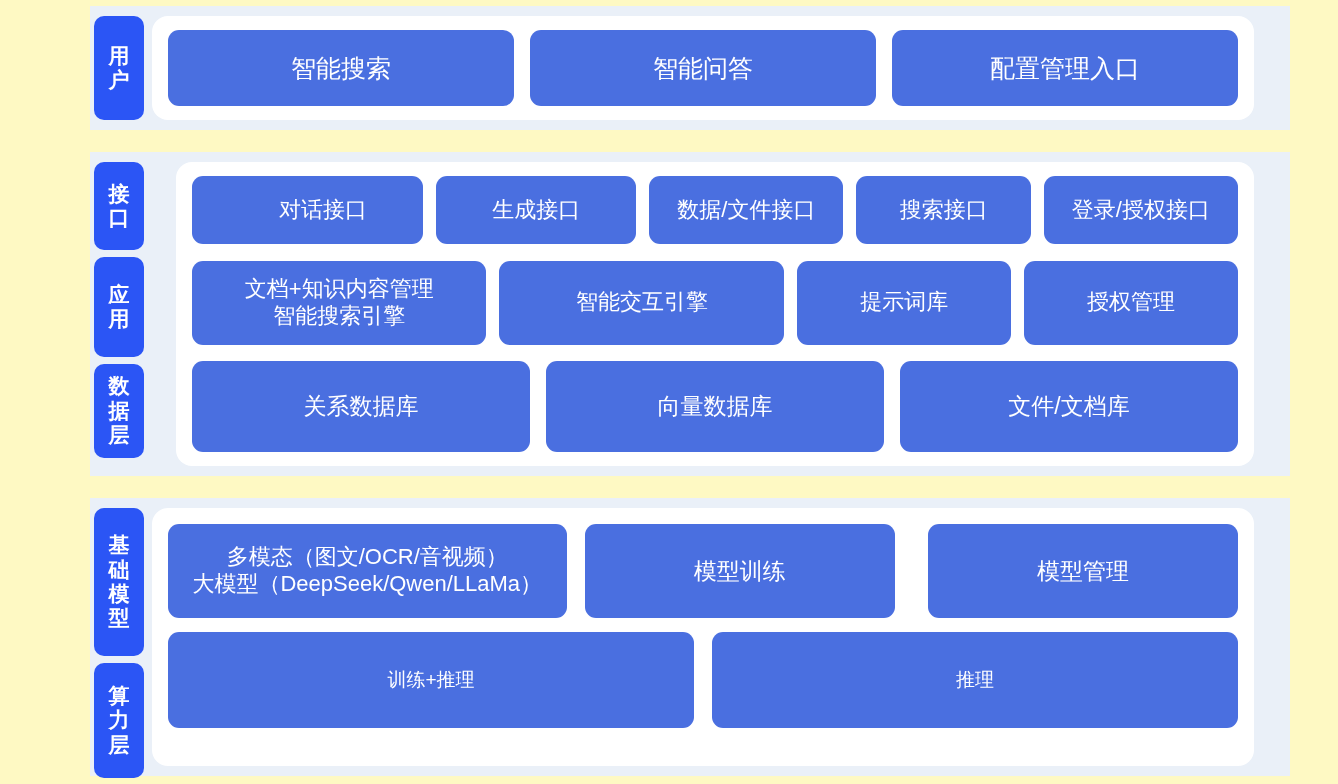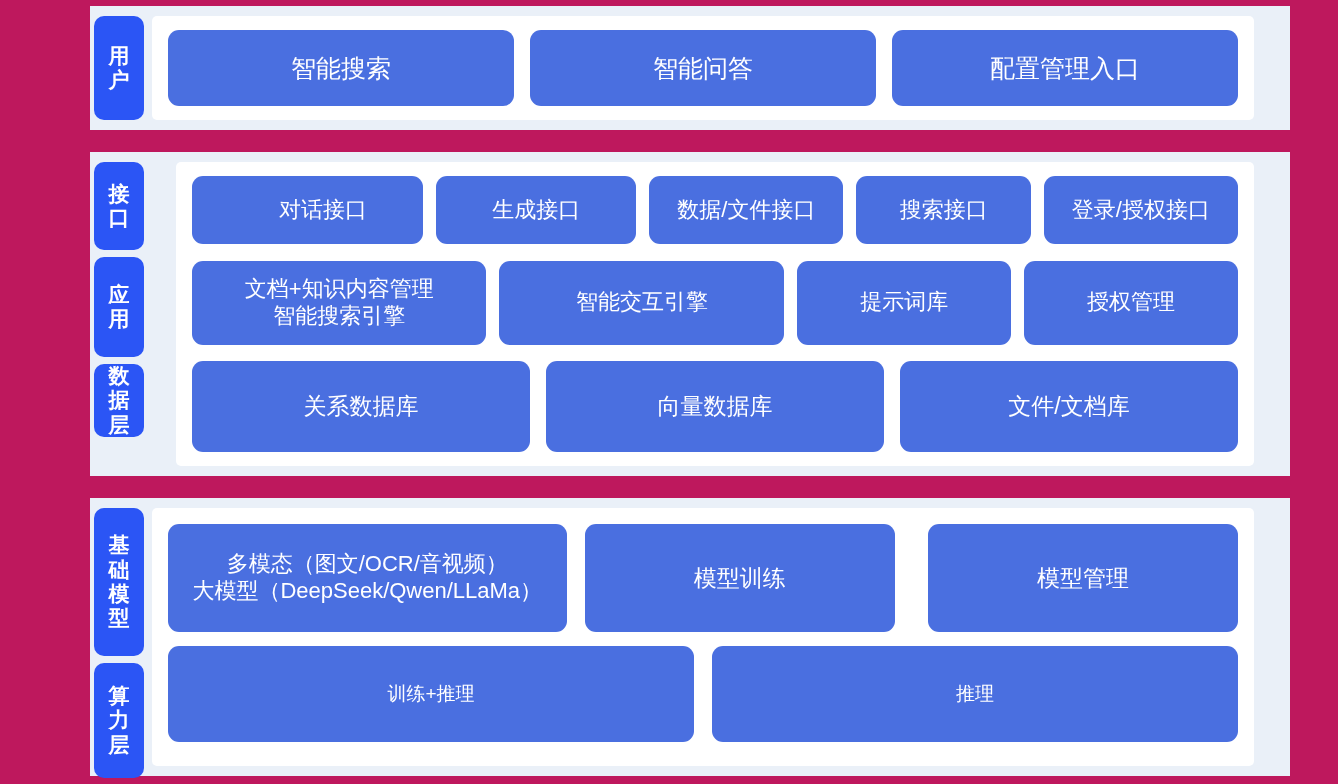--- a/index.html
+++ b/index.html
@@ -14,21 +14,21 @@
     overflow: hidden;
     position: relative;
   }
 
   
   #canvas {
     position: absolute;
     left: 0; top: 0;
     width: 1338px;
     height: 784px;
-    background: #be185d;
+    background: #fef9c3;
   }
 
   
   .section {
     position: absolute;
     left: 90px;
     width: 1200px;
     background: #eaf0f8;
     display: flex;
     flex-direction: row;
@@ -74,21 +74,21 @@
     white-space: normal;
     text-align: center;
   }
   .tab-col.multi { justify-content: flex-start; gap: 7px; }
   .tab-col.multi .v-tab { flex: 0 0 auto; }
 
   
   .panel {
     flex: 1 1 auto;
     background: #ffffff;
-    border-radius: 5px;
+    border-radius: 16px;
     margin: 10px 36px 10px 4px;
     padding: 14px 16px;
     display: flex;
     flex-direction: column;
     justify-content: space-between;
     box-sizing: border-box;
   }
 
   .row {
     display: flex;
@@ -132,21 +132,21 @@
   #row-application .box.f-1 { flex: 1.45 1 0; }
   #row-application .box.f-2 { flex: 1.4 1 0; }
   #row-application .box.f-3 { flex: 1.03 1 0; }
   #row-application .box.f-4 { flex: 1.03 1 0; }
 
   
   #row-data { height: 91px; margin-top: 12px; gap: 16px; }
   #row-data .box { flex: 1 1 0; font-size: 23px; }
 
   
-  #row-model { height: 108px; gap: 18px; }
+  #row-model { height: 94px; gap: 18px; }
   #row-model .box { font-size: 23px; }
   #row-model .box.f-1 { flex: 1.3 1 0; font-size: 22px; }
   #row-model .box.f-2 { flex: 1 1 0; }
   #row-model .box.f-3 { flex: 1 1 0; margin-left: 15px; }
 
   
   #row-compute { height: 96px; gap: 18px; margin-top: 14px; }
   #row-compute .box { flex: 1 1 0; font-size: 19px; }
 
   .panel-infra { justify-content: flex-start; }
@@ -173,21 +173,21 @@
   </div>
 
   <div class="section" id="section-platform">
     <div class="tab-col multi">
       <div class="v-tab" style="height:88px">
         <span class="vtext">接口</span>
       </div>
       <div class="v-tab" style="height:100px">
         <span class="vtext">应用</span>
       </div>
-      <div class="v-tab" style="height:73px">
+      <div class="v-tab" style="height:94px">
         <span class="vtext">数据层</span>
       </div>
     </div>
     <div class="panel">
 
       <div class="row" id="row-interface">
         <div class="box f-1">对话接口</div>
         <div class="box f-2">生成接口</div>
         <div class="box f-3">数据/文件接口</div>
         <div class="box f-4">搜索接口</div>

